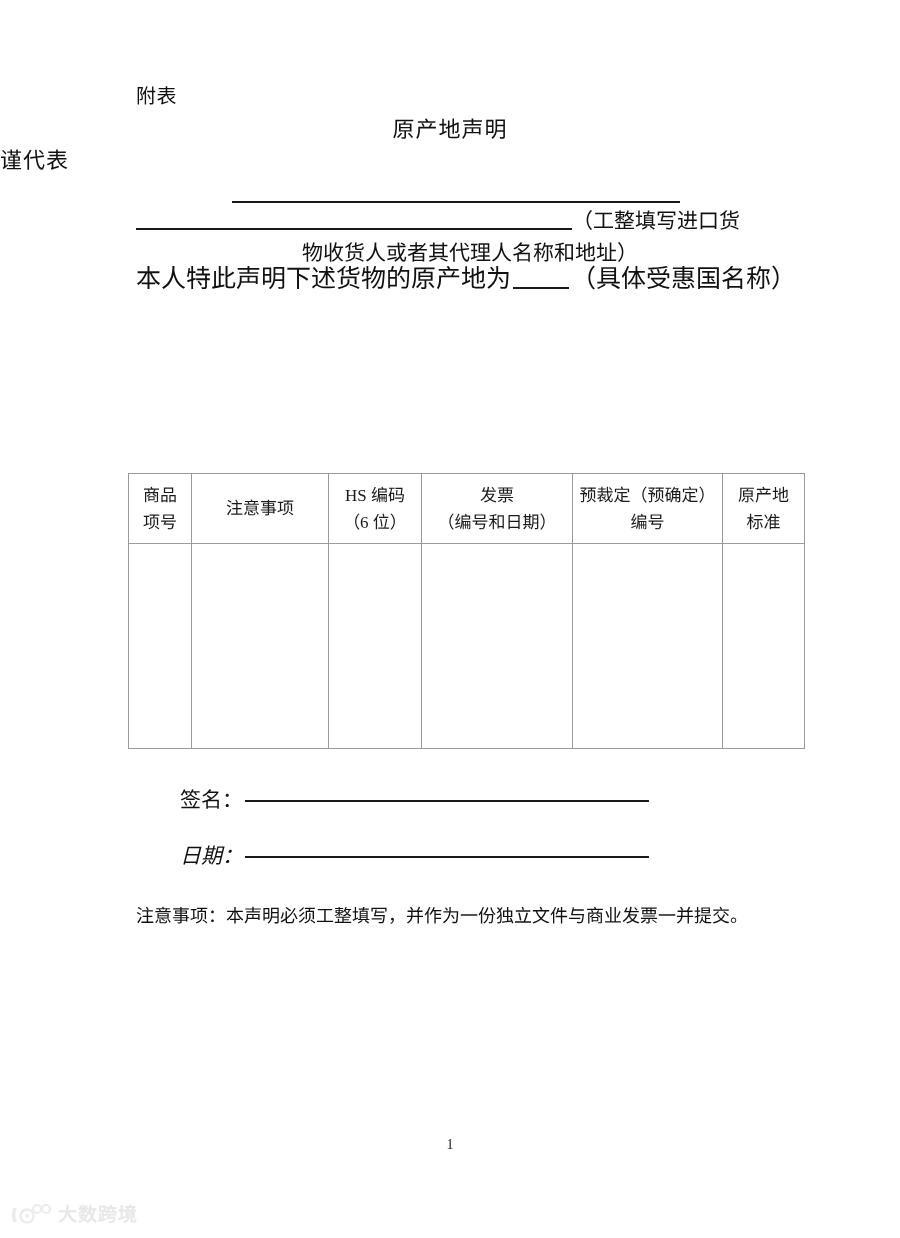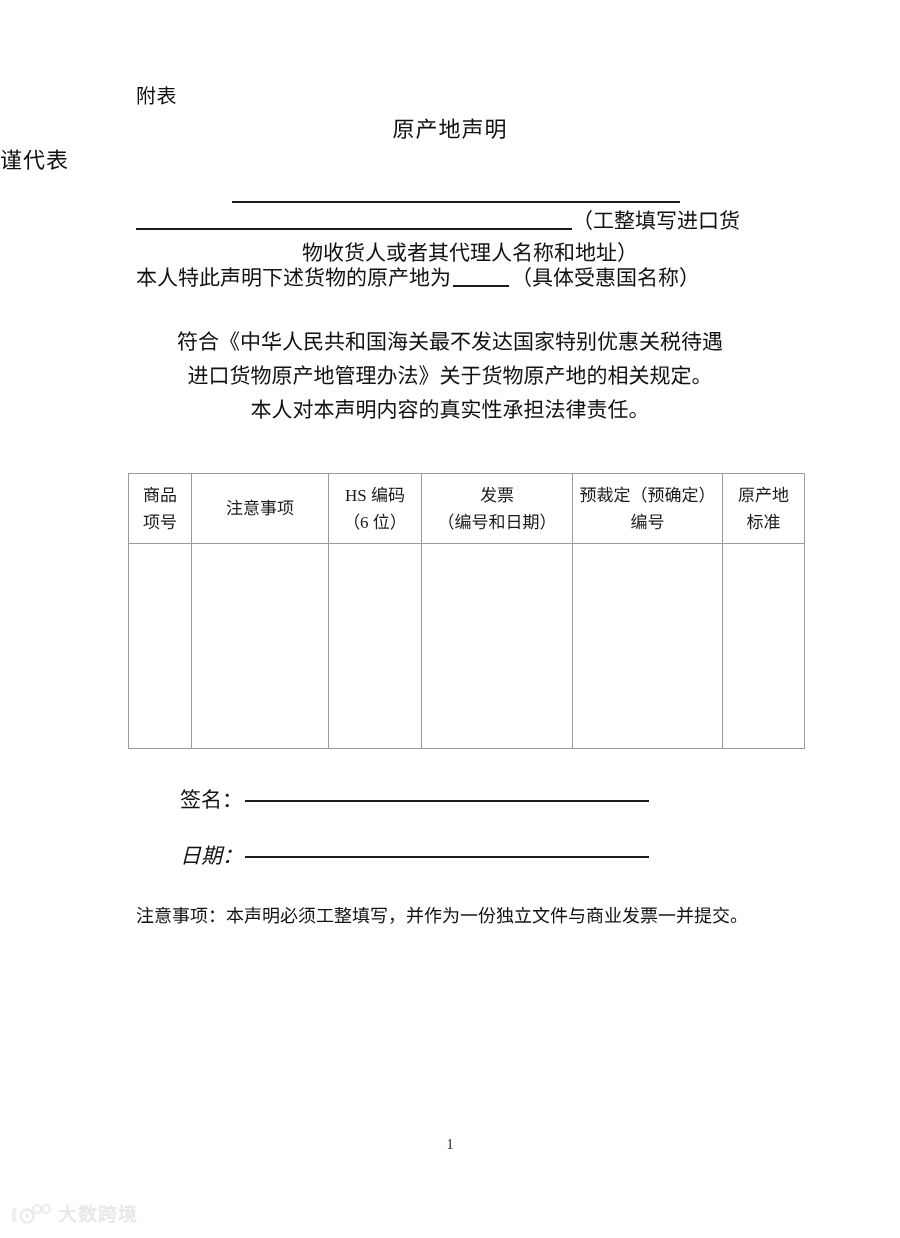--- a/index.html
+++ b/index.html
@@ -91,21 +91,21 @@
     font-size: 21px;
     line-height: 30px;
     margin-left: 40px;
   }
 
   
   .declare-line {
     position: absolute;
     left: 136px;
     top: 263px;
-    font-size: 21px;
+    font-size: 25px;
     line-height: 30px;
     white-space: nowrap;
   }
   .inline-blank {
     display: inline-block;
     width: 56px;
     border-bottom: 2px solid #1a1a1a;
     vertical-align: -2px;
     margin: 0 2px;
   }
@@ -240,25 +240,20 @@
   <div class="rule rule-top"></div>
   <div class="rule rule-second"></div>
 
   <div class="note-inline">（工整填写进口货</div>
   <div class="note-wrap">物收货人或者其代理人名称和地址）</div>
 
   <div class="declare-line">
     <span>本人特此声明下述货物的原产地为</span><span class="inline-blank"></span><span>（具体受惠国名称）</span>
   </div>
 
-  <div class="legal-para">
-    <span class="ln ln-1">符合《中华人民共和国海关最不发达国家特别优惠关税待遇</span>
-    <span class="ln ln-2">进口货物原产地管理办法》关于货物原产地的相关规定。</span>
-    <span class="ln ln-3">本人对本声明内容的真实性承担法律责任。</span>
-  </div>
 
   <table class="goods-table">
     <colgroup>
       <col class="col-1">
         <col class="col-2">
         <col class="col-3">
       <col class="col-4">
         <col class="col-5">
         <col class="col-6">
     </colgroup>

